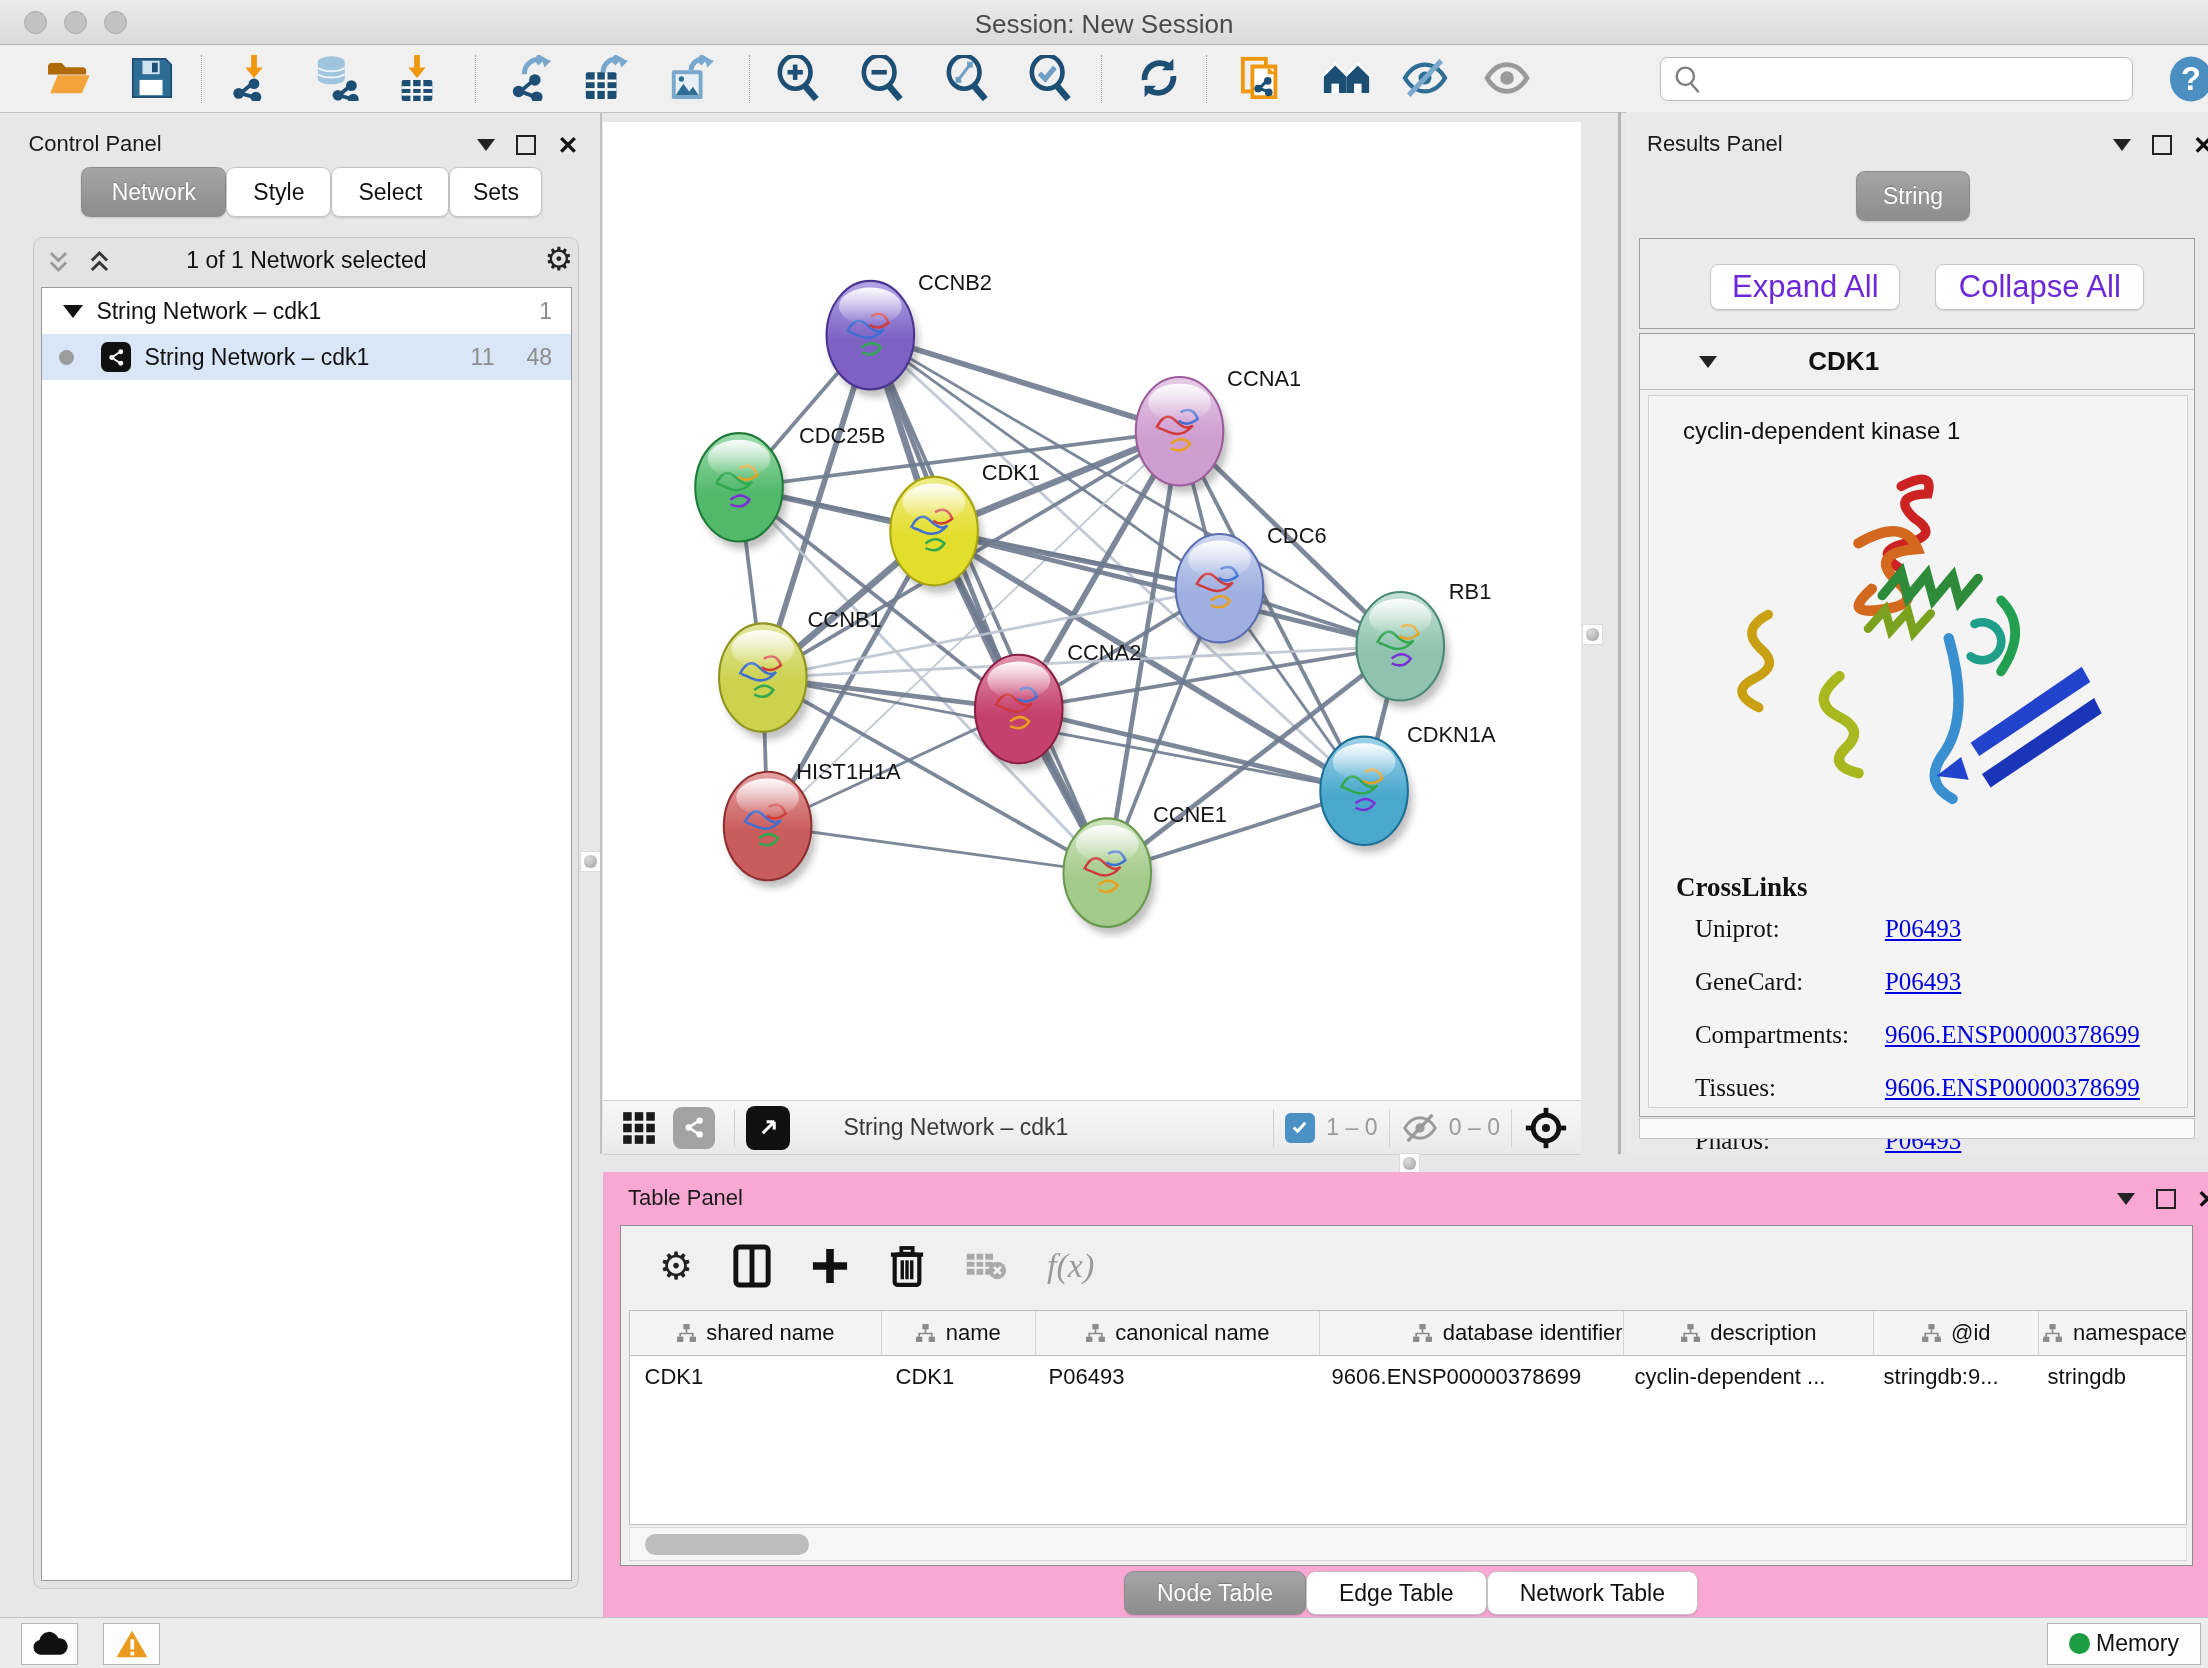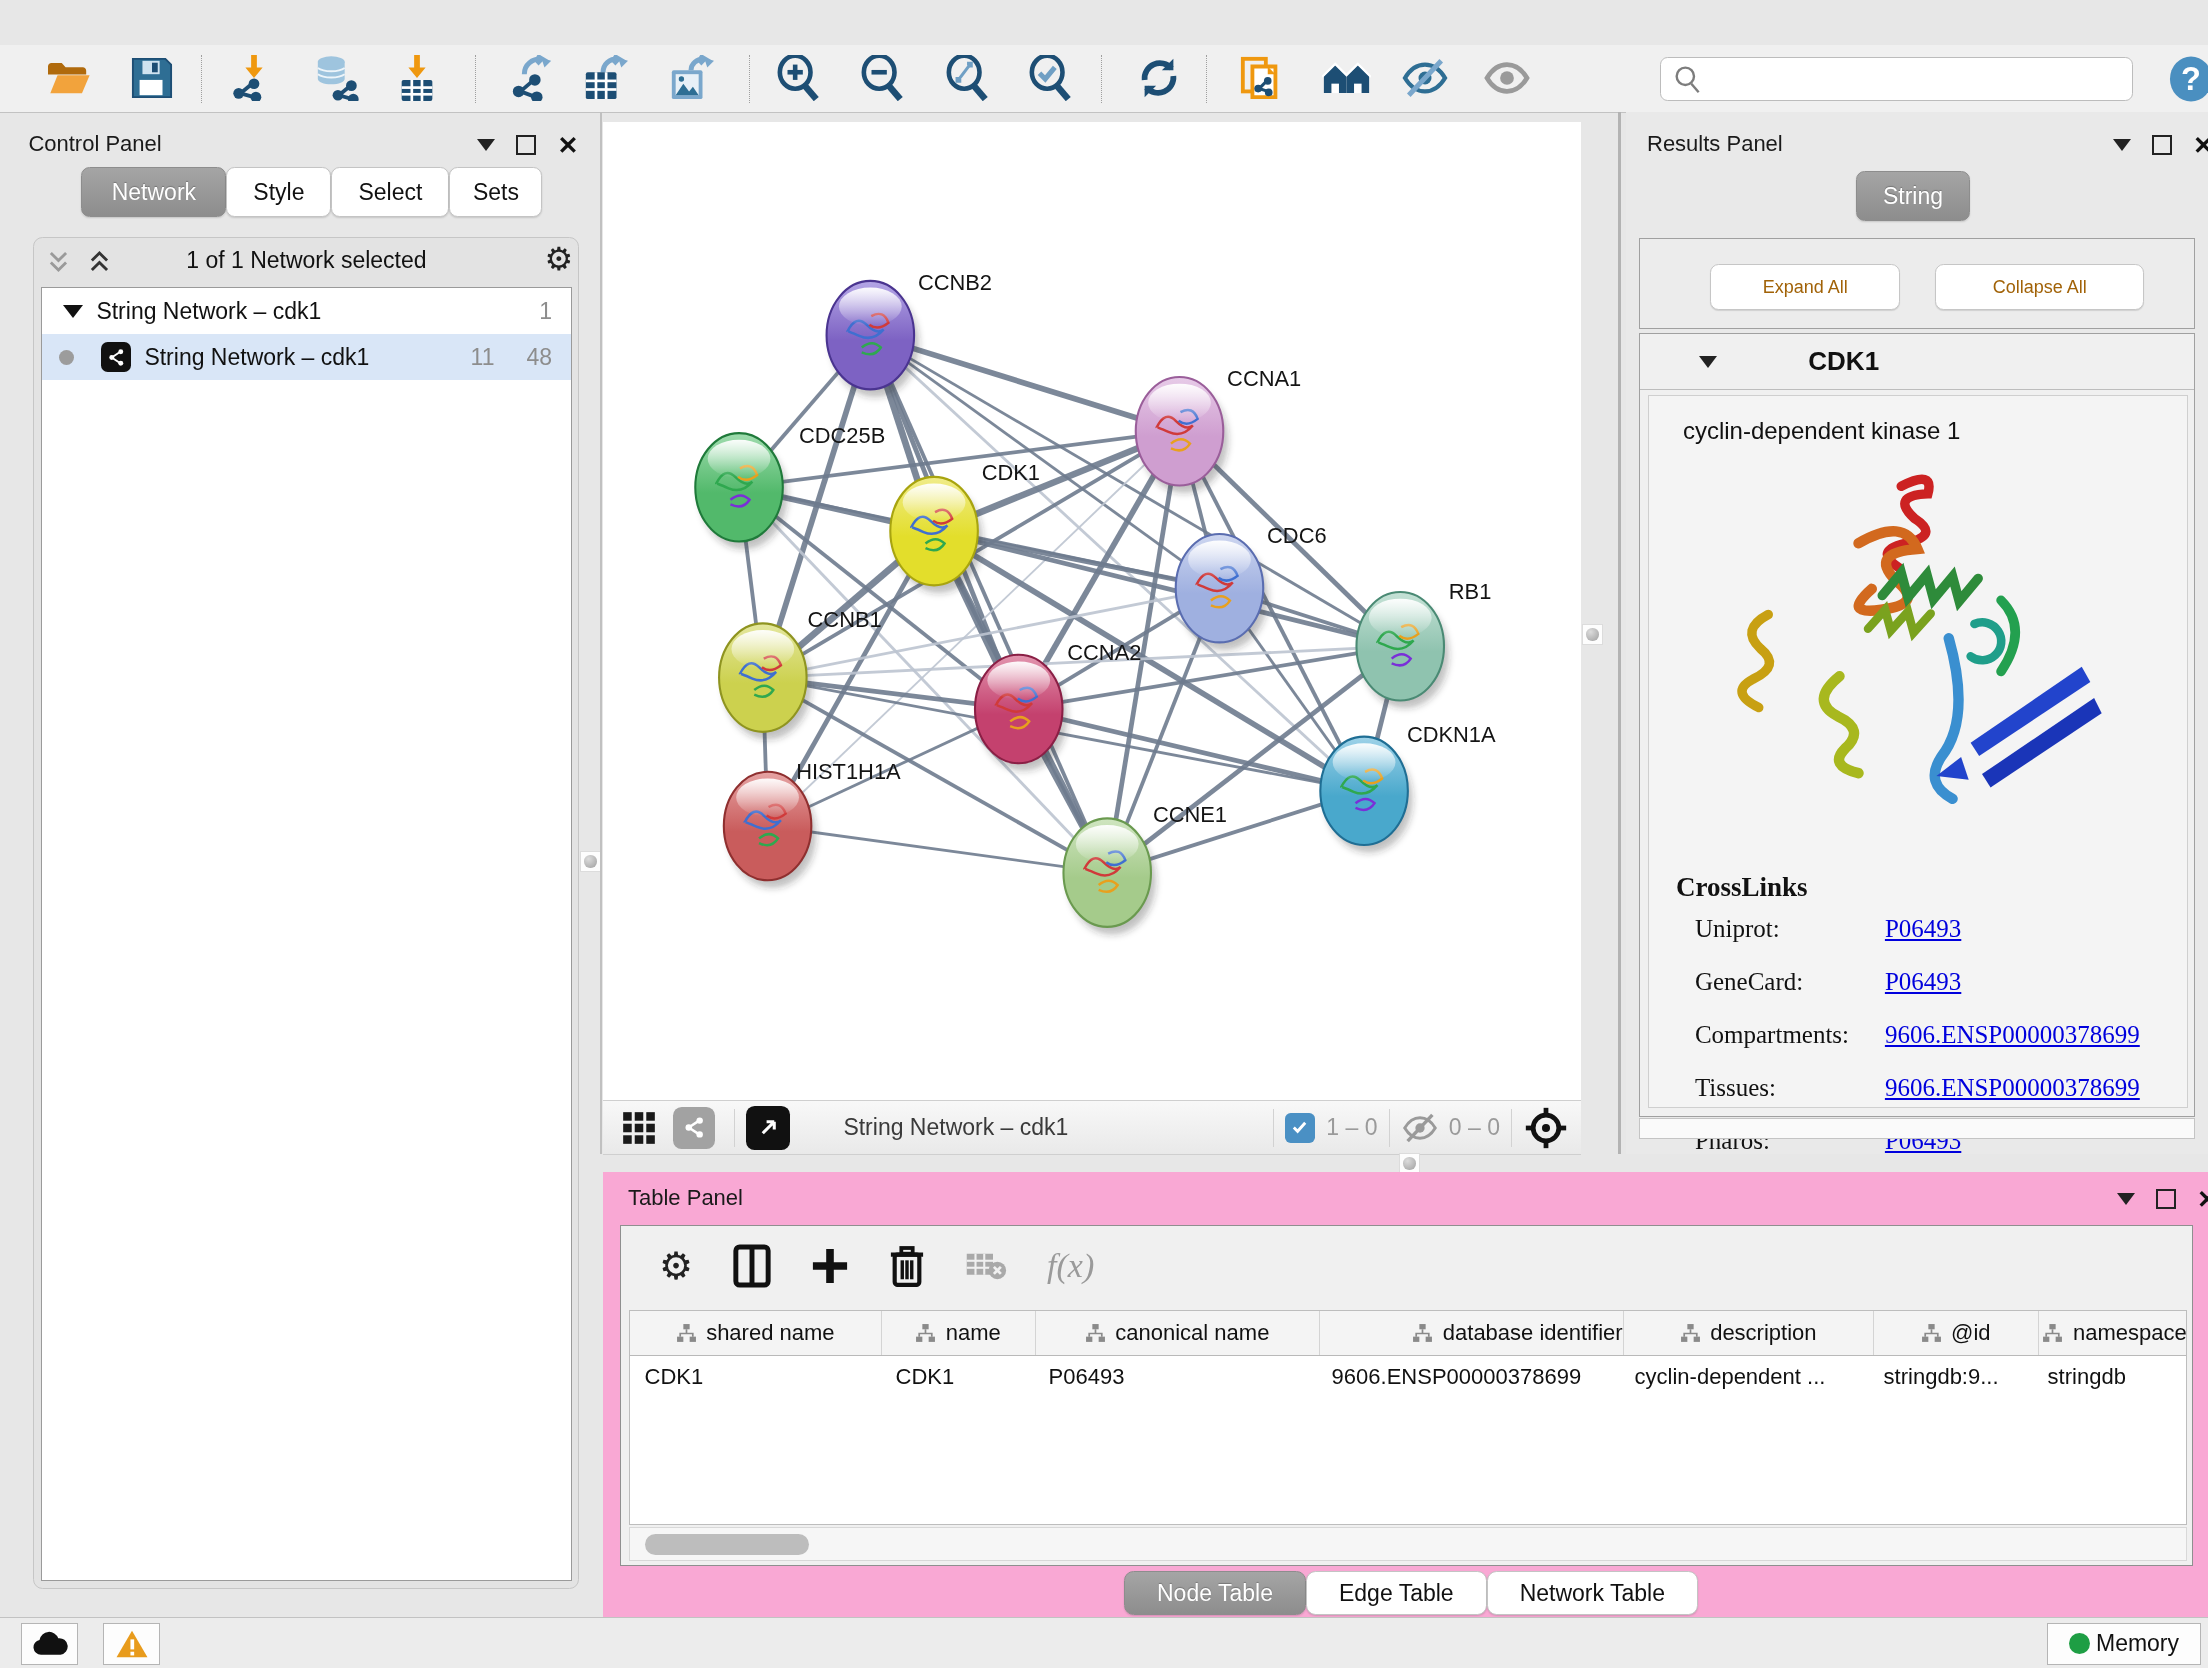--- a/index.html
+++ b/index.html
@@ -32,21 +32,21 @@
   
   .handle{width:19px;height:19px;background:#fdfdfd;border:1px solid #dcdcdc;display:flex;align-items:center;justify-content:center;}
   .handle i{display:block;width:12.4px;height:12.4px;border-radius:50%;background:radial-gradient(circle at 35% 30%,#dcdcdc,#9f9f9f);}
   
   .netbar{left:603px;top:1100px;width:978px;height:53px;background:linear-gradient(#f8f8f8,#e9e9e9);border-top:1px solid #cfcfcf;border-bottom:1px solid #cfcfcf;display:flex;align-items:center;}
   .nb-sep{width:1px;height:38px;background:#d2d2d2;margin:0 11.4px;}
   .nb-txt{font-size:23px;color:#3a3a3a;}
   .nb-cnt{font-size:23px;color:#9a9a9a;}
   
   .rp-box{background:#ececec;border:1px solid #a0a0a0;}
-  .btn{background:#fff;border:1px solid #c6c6c6;border-radius:8.6px;display:flex;align-items:center;justify-content:center;font-size:18px;color:#a16207;box-shadow:0 1px 1px rgba(0,0,0,.12);}
+  .btn{background:#fff;border:1px solid #c6c6c6;border-radius:8.6px;display:flex;align-items:center;justify-content:center;font-size:31px;color:#6d28d9;box-shadow:0 1px 1px rgba(0,0,0,.12);}
   .serif{font-family:"Liberation Serif",serif;}
   .xlink{color:#0000dd;text-decoration:underline;font-family:"Liberation Serif",serif;font-size:25px;}
   .xlabel{font-family:"Liberation Serif",serif;font-size:25px;color:#111;}
   .thead{display:flex;background:#f4f4f4;border-bottom:1.9px solid #b9b9b9;height:44px;}
   .th{display:flex;align-items:center;justify-content:center;gap:9.5px;font-size:22px;color:#111;border-right:1px solid #d4d4d4;overflow:hidden;white-space:nowrap;}
   .trow{display:flex;background:#fff;height:42px;}
   .td{display:flex;align-items:center;font-size:22px;color:#111;padding-left:15px;box-sizing:border-box;overflow:hidden;white-space:nowrap;}
   .hthumb{position:absolute;left:15px;top:5.7px;width:164px;height:21px;border-radius:10.5px;background:#bdbdbd;}
   
   .statusbar{left:0;top:1617px;width:2208px;height:51px;background:#ececec;border-top:1px solid #c2c2c2;}
@@ -54,20 +54,26 @@
   .membtn{left:2047px;top:4.8px;width:152px;height:40px;background:#fdfdfd;border:1.9px solid #b5b5b5;display:flex;align-items:center;justify-content:center;gap:6px;font-size:23px;color:#111;}
   .dot-green{width:21px;height:21px;border-radius:50%;}
   svg{display:block;}
   .gearchar{font-size:32px;color:#222;line-height:32px;}
 </style>
 </head>
 <body>
 
 <div class="window">
 
+  <div class="abs titlebar">
+    <div class="abs traffic" style="left:24px;"></div>
+    <div class="abs traffic" style="left:64px;"></div>
+    <div class="abs traffic" style="left:104px;"></div>
+    <div class="abs wintitle">Session: New Session</div>
+  </div>
 
   <div class="abs toolbar">
     <div class="abs tbtn" style="left:42px;">
       <svg width="46" height="42" viewBox="0 0 24 22">
         <path d="M1 5c0-1 .8-1.8 1.8-1.8h5.4l2 2.2h9c1 0 1.8.8 1.8 1.8v2H1z" fill="#b06a0c"></path>
         <path d="M2.2 19h16.6l4-9.5H6z" fill="#f2a33c"></path>
       </svg>
     </div>
     <div class="abs tbtn" style="left:125px;">
       <svg width="42" height="42" viewBox="0 0 22 22">

